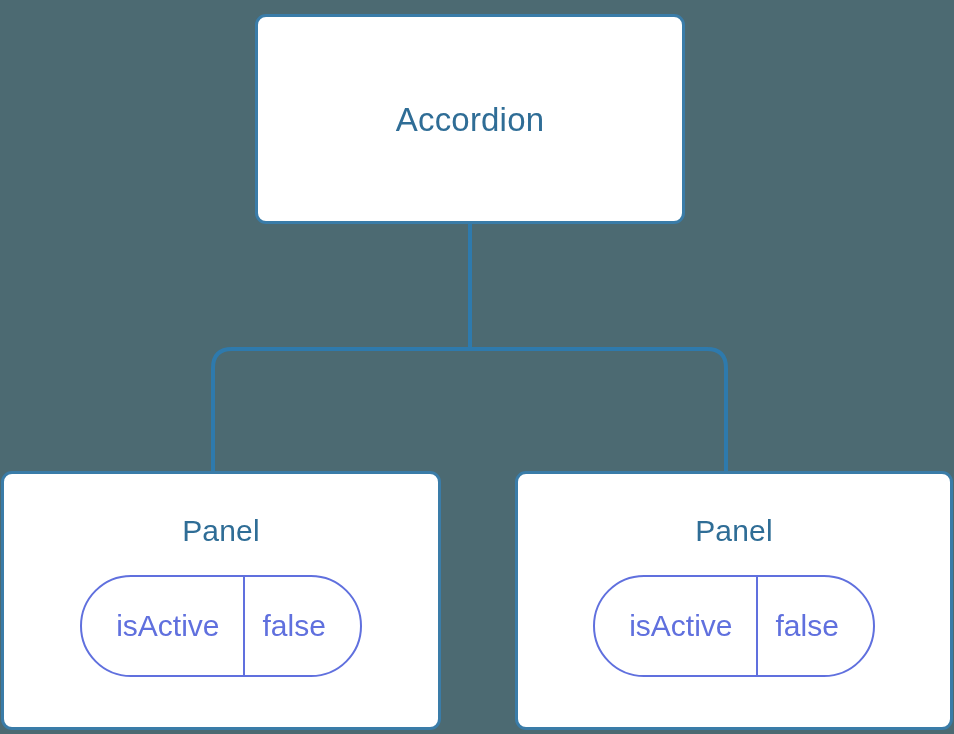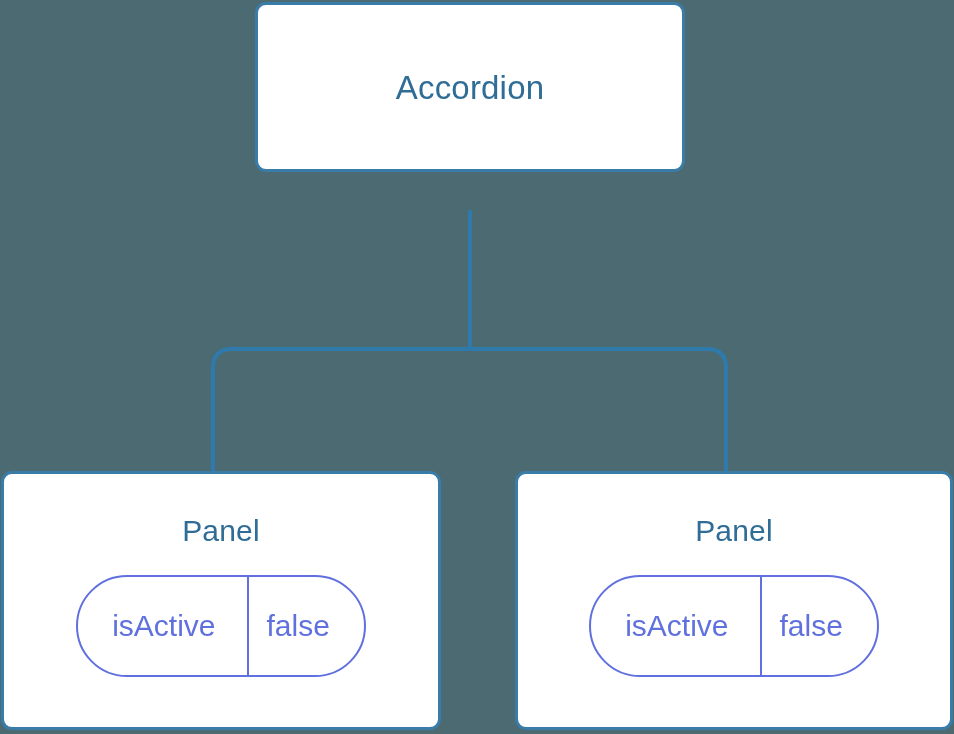--- a/index.html
+++ b/index.html
@@ -50,23 +50,23 @@
   .node-title {
     color: #2f6d96;
     font-weight: 400;
     letter-spacing: 0.2px;
     white-space: nowrap;
   }
 
   
   #node-accordion {
     left: 255px;
-    top: 2px;
+    top: 14px;
     width: 430px;
-    height: 170px;
+    height: 210px;
     justify-content: center;
   }
   #node-accordion .node-title {
     font-size: 33px;
     line-height: 33px;
   }
 
   
   .panel-card {
     top: 471px;
@@ -102,21 +102,21 @@
     display: flex;
     align-items: center;
     justify-content: center;
     color: #6070de;
     font-size: 30px;
     line-height: 30px;
     white-space: nowrap;
     box-sizing: border-box;
   }
   .pill-key {
-    padding: 0 32px 0 34px;
+    padding: 0 24px 0 34px;
   }
   .pill-value {
     padding: 0 34px 0 17px;
     border-left: 2px solid #6070de;
   }
 </style>
 </head>
 <body>
 
 <div id="tree-canvas">

